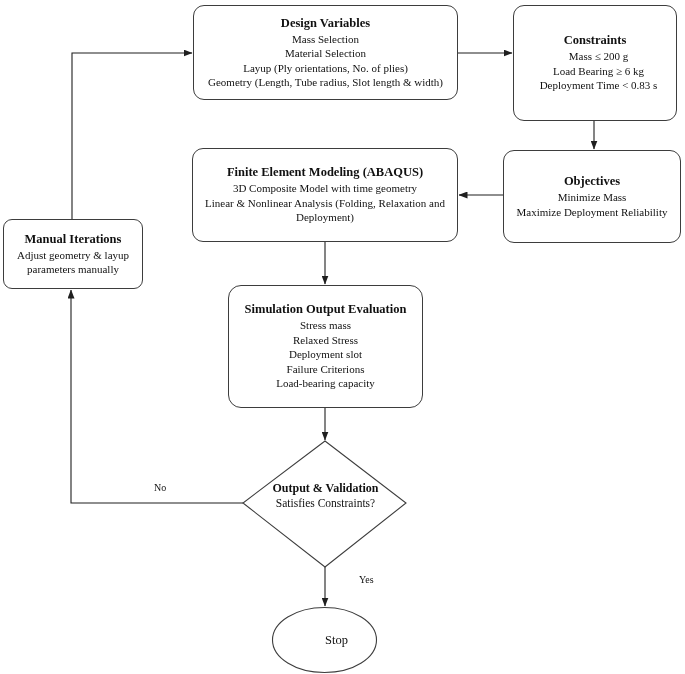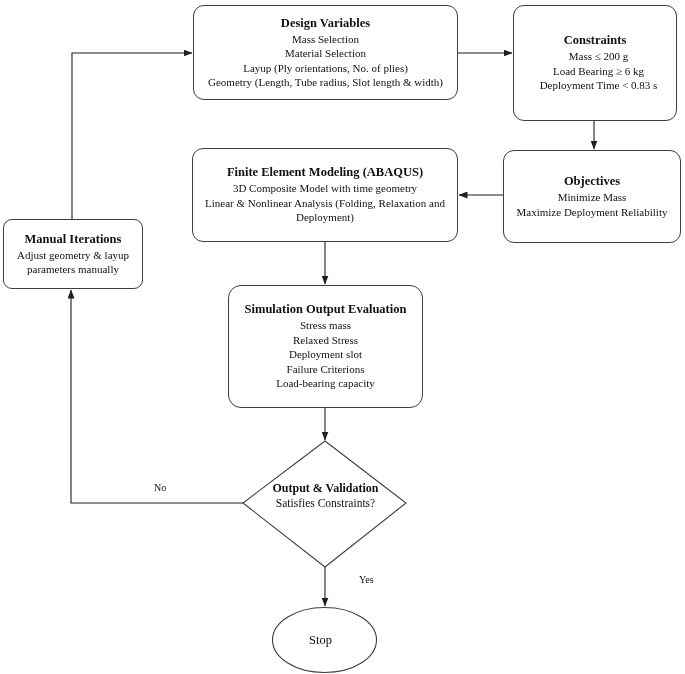--- a/index.html
+++ b/index.html
@@ -74,21 +74,21 @@
     line-height: 15px;
     white-space: nowrap;
   }
   .decision-text .question {
     font-size: 11.5px;
     line-height: 15px;
     white-space: nowrap;
   }
   .stop-text {
     position: absolute;
-    left: 268px;
+    left: 284px;
     top: 608px;
     width: 105px;
     height: 64px;
     display: flex;
     align-items: center;
     justify-content: center;
     font-size: 12.5px;
     z-index: 2;
   }
   .edge-label {

